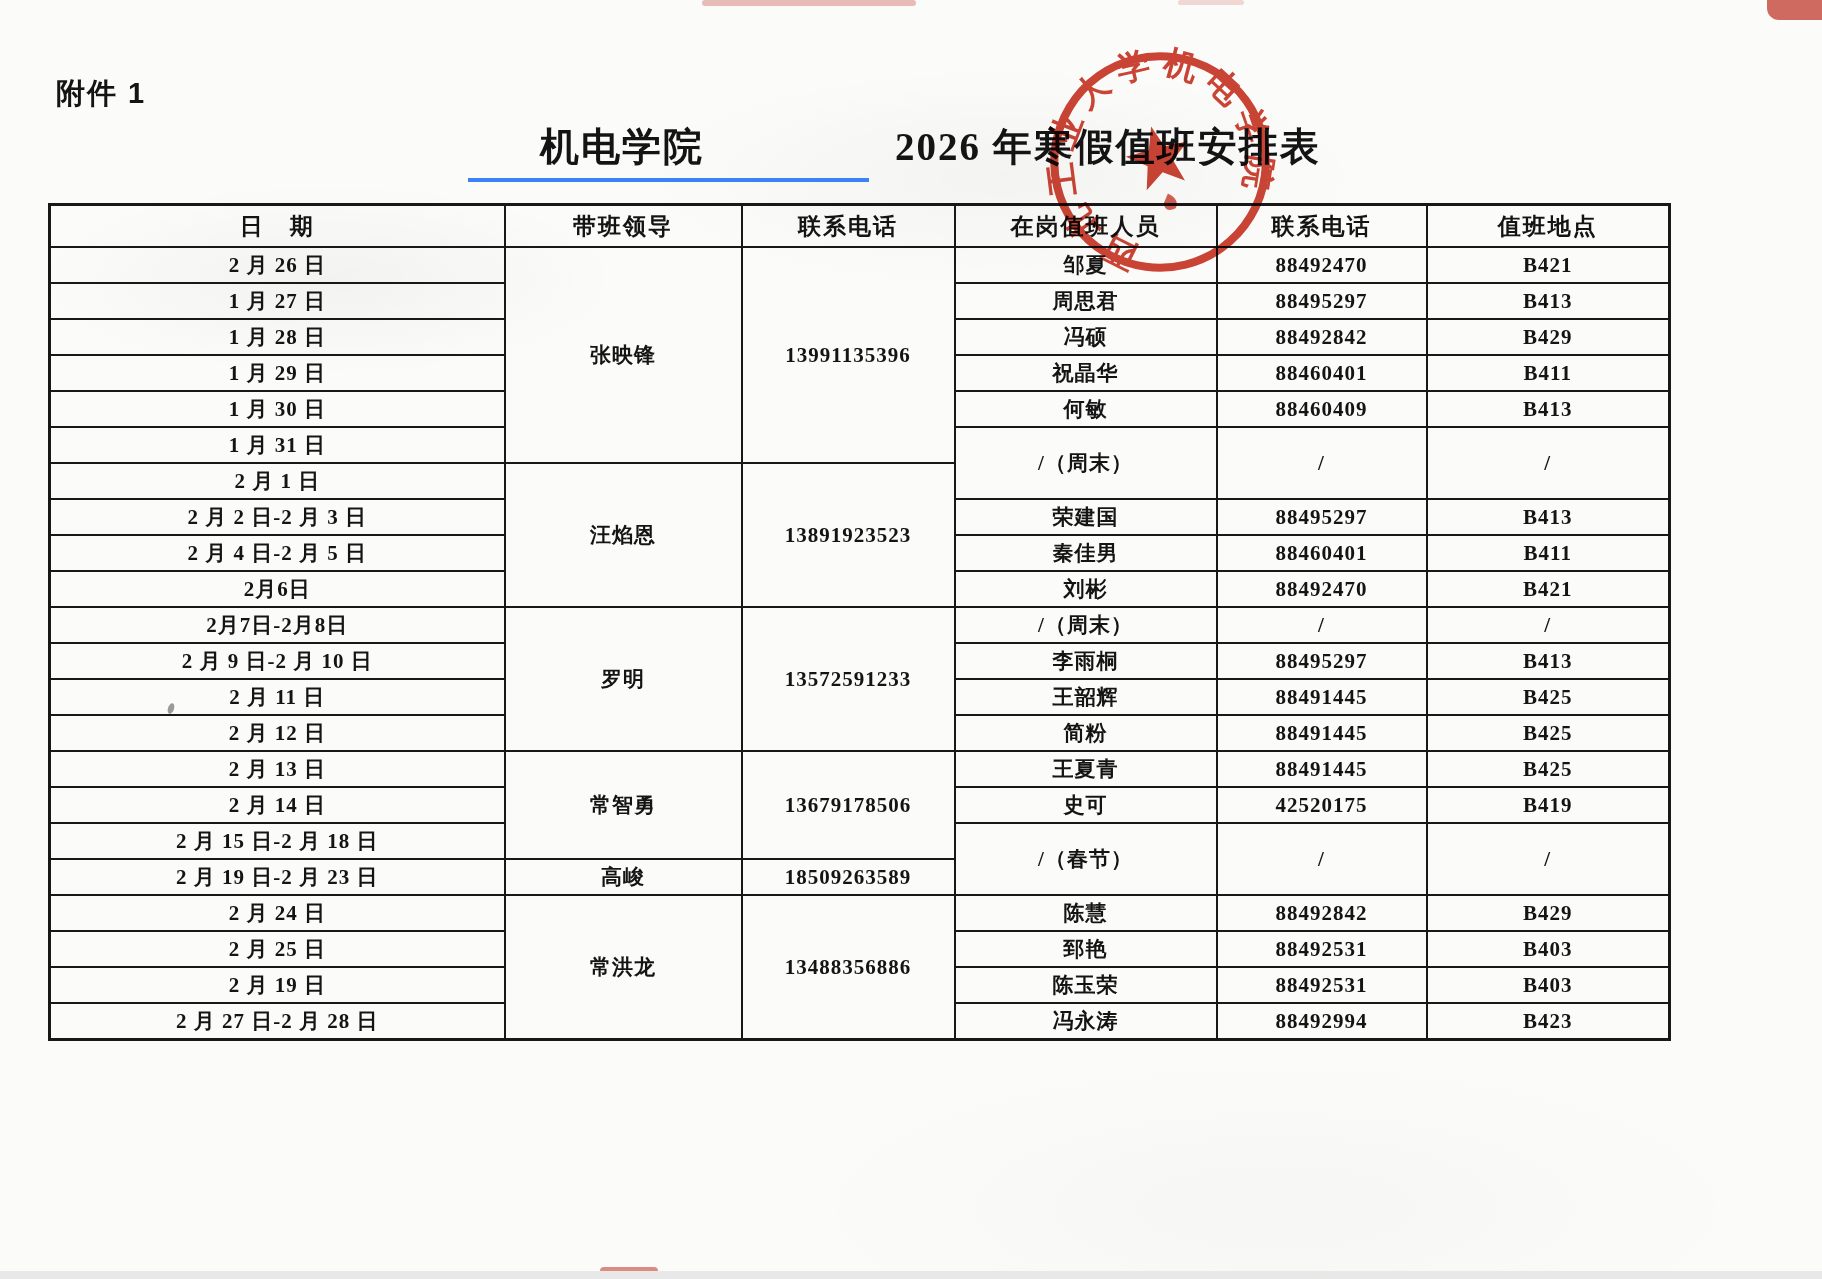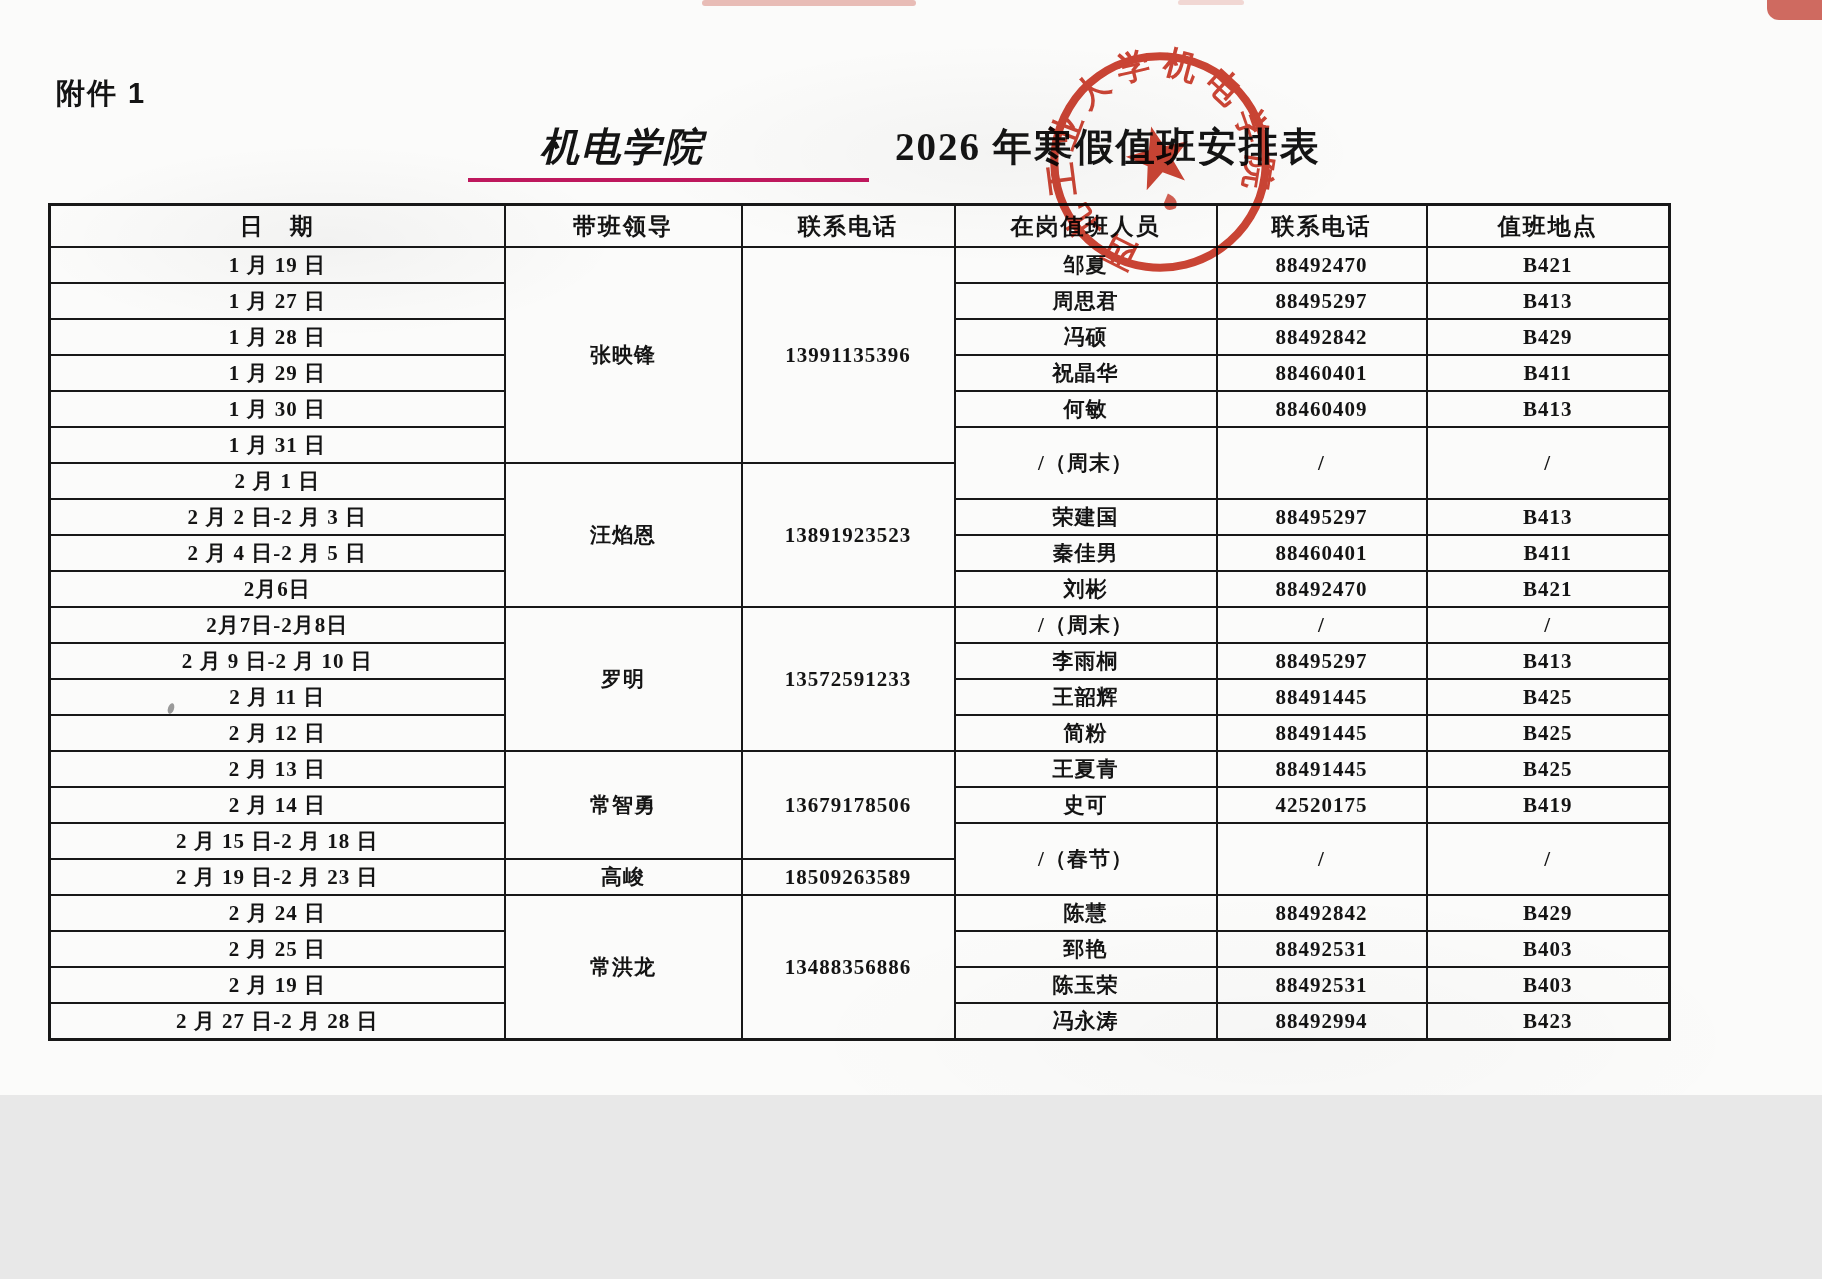--- a/index.html
+++ b/index.html
@@ -1,17 +1,17 @@
 <!DOCTYPE html>
 <html><head>
 <meta charset="utf-8">
 <style>
   html,body { margin:0; padding:0; background:#e8e8e8; }
   .page {
-    position:relative; width:1822px; height:1095px; margin:0 auto;
+    position:relative; width:1822px; height:1271px; margin:0 auto;
     background:#fbfbfa; overflow:hidden;
     font-family:"Liberation Serif","DejaVu Serif",serif; color:#141414;
   }
   
   .page::before{
     content:""; position:absolute; inset:0; pointer-events:none;
     background:
       radial-gradient(420px 140px at 18% 22%, rgba(0,0,0,.035), transparent 70%),
       radial-gradient(520px 160px at 55% 14%, rgba(0,0,0,.03), transparent 70%),
       radial-gradient(700px 220px at 70% 95%, rgba(0,0,0,.02), transparent 70%);
@@ -20,22 +20,21 @@
     position:absolute; left:56px; top:74px;
     font-family:"Liberation Sans","DejaVu Sans",sans-serif;
     font-size:29px; font-weight:700; letter-spacing:2px;
   }
   .title-row {
     position:absolute; left:468px; top:120px; white-space:nowrap;
     font-size:39px; font-weight:700; letter-spacing:2px;
   }
   .dept {
     display:inline-block; padding:0 165px 4px 72px;
-    border-bottom:4px solid #be185d;
-    font-style:italic;
+    border-bottom:4px solid #3b82f6;
   }
   .main-title { margin-left:26px; }
 
   
   table.duty {
     position:absolute; left:48px; top:203px; width:1620px;
     border-collapse:collapse; table-layout:fixed;
     background:transparent;
   }
   table.duty, table.duty td, table.duty th { border:2.5px solid #181818; }
@@ -92,21 +91,21 @@
         <th>日　期</th>
         <th>带班领导</th>
         <th>联系电话</th>
         <th>在岗值班人员</th>
         <th>联系电话</th>
         <th>值班地点</th>
       </tr>
     </thead>
     <tbody>
       <tr>
-        <td>1 月 19 日</td>
+        <td>2 月 26 日</td>
         <td rowspan="6">张映锋</td>
         <td rowspan="6" class="num">13991135396</td>
         <td>邹夏</td>
         <td class="num">88492470</td>
         <td>B421</td>
       </tr>
       <tr>
         <td>1 月 27 日</td>
         <td>周思君</td>
         <td class="num">88495297</td>

